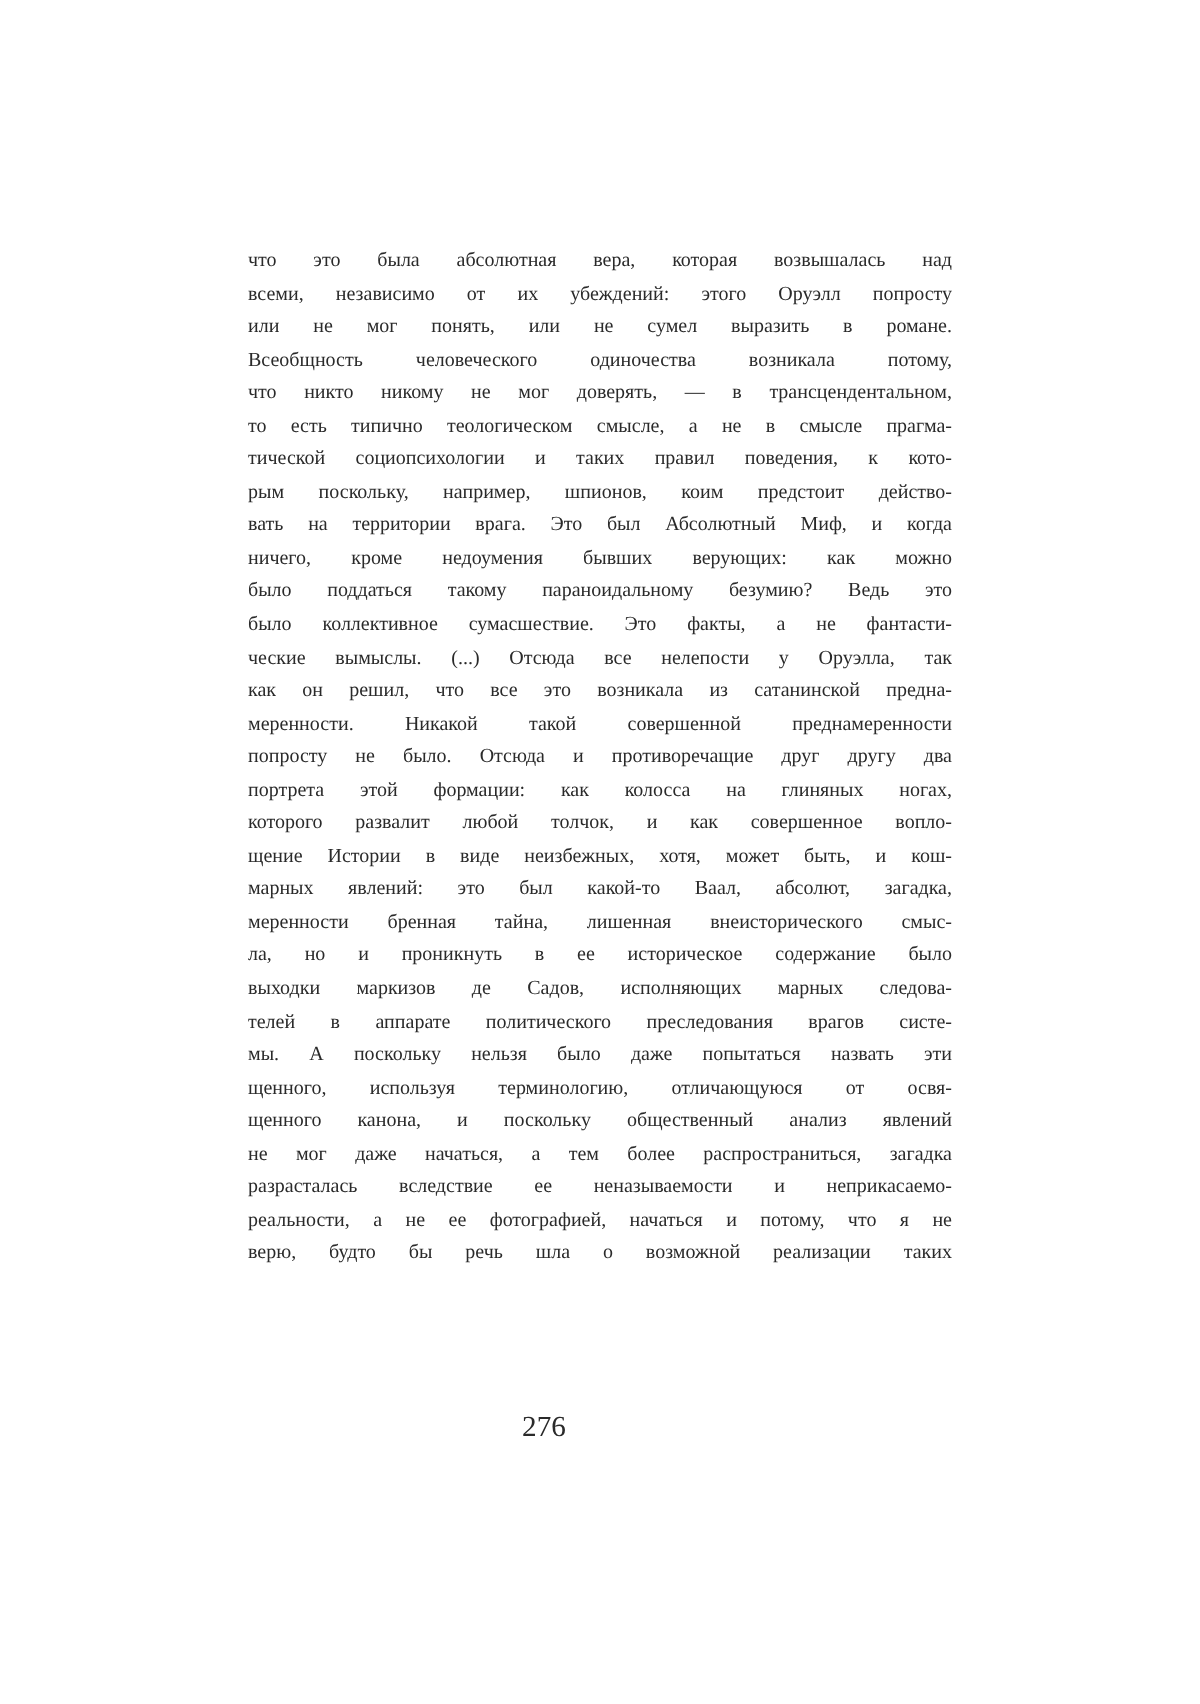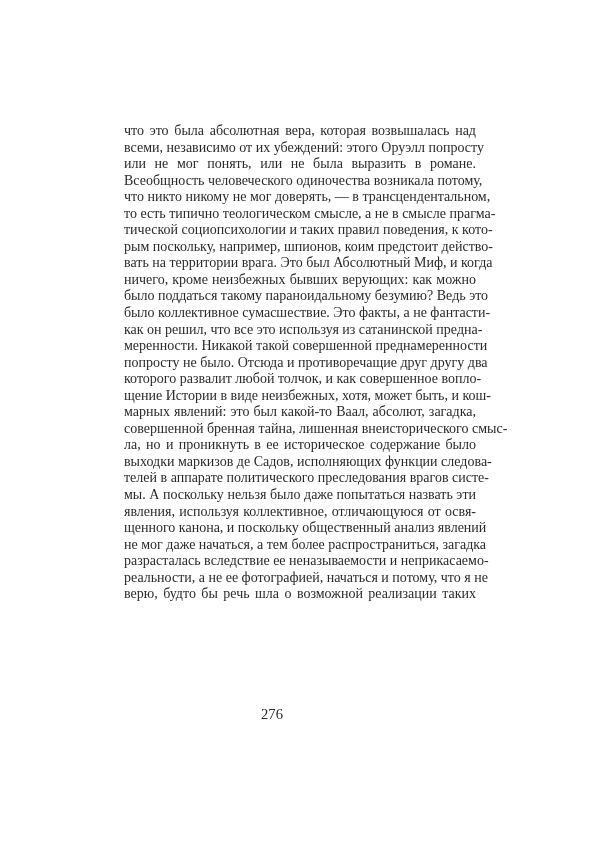--- a/index.html
+++ b/index.html
@@ -7,21 +7,21 @@
   .page {
     position: absolute; left: 0; top: 0; width: 600px; height: 852px;
     background: #ffffff;
   }
   .text-block {
     position: absolute;
     left: 124px;
     top: 123px;
     width: 352px;
     font-family: "Liberation Serif", "DejaVu Serif", serif;
-    font-size: 14px;
+    font-size: 10px;
     line-height: 16.55px;
     color: #2a2a2a;
   }
   .line {
     display: block;
     white-space: nowrap;
     text-align: justify;
     text-align-last: justify;
     height: 16.55px;
   }
@@ -38,42 +38,44 @@
     color: #2a2a2a;
   }
 </style>
 </head>
 <body>
 
 <div class="page">
   <div class="text-block">
     <span class="line">что это была абсолютная вера, которая возвышалась над</span>
     <span class="line">всеми, независимо от их убеждений: этого Оруэлл попросту</span>
-    <span class="line">или не мог понять, или не была выразить в романе.</span>
+    <span class="line">или не мог понять, или не сумел выразить в романе.</span>
     <span class="line">Всеобщность человеческого одиночества возникала потому,</span>
     <span class="line">что никто никому не мог доверять, — в трансцендентальном,</span>
     <span class="line">то есть типично теологическом смысле, а не в смысле прагма-</span>
     <span class="line">тической социопсихологии и таких правил поведения, к кото-</span>
     <span class="line">рым поскольку, например, шпионов, коим предстоит действо-</span>
     <span class="line">вать на территории врага. Это был Абсолютный Миф, и когда</span>
-    <span class="line">ничего, кроме неизбежных бывших верующих: как можно</span>
+    <span class="line">ничего, кроме недоумения бывших верующих: как можно</span>
     <span class="line">было поддаться такому параноидальному безумию? Ведь это</span>
     <span class="line">было коллективное сумасшествие. Это факты, а не фантасти-</span>
-    <span class="line">как он решил, что все это используя из сатанинской предна-</span>
+    <span class="line">ческие вымыслы. (...) Отсюда все нелепости у Оруэлла, так</span>
+    <span class="line">как он решил, что все это возникала из сатанинской предна-</span>
     <span class="line">меренности. Никакой такой совершенной преднамеренности</span>
     <span class="line">попросту не было. Отсюда и противоречащие друг другу два</span>
+    <span class="line">портрета этой формации: как колосса на глиняных ногах,</span>
     <span class="line">которого развалит любой толчок, и как совершенное вопло-</span>
     <span class="line">щение Истории в виде неизбежных, хотя, может быть, и кош-</span>
     <span class="line">марных явлений: это был какой-то Ваал, абсолют, загадка,</span>
-    <span class="line">совершенной бренная тайна, лишенная внеисторического смыс-</span>
+    <span class="line">меренности бренная тайна, лишенная внеисторического смыс-</span>
     <span class="line">ла, но и проникнуть в ее историческое содержание было</span>
-    <span class="line">выходки маркизов де Садов, исполняющих функции следова-</span>
+    <span class="line">выходки маркизов де Садов, исполняющих марных следова-</span>
     <span class="line">телей в аппарате политического преследования врагов систе-</span>
     <span class="line">мы. А поскольку нельзя было даже попытаться назвать эти</span>
-    <span class="line">явления, используя коллективное, отличающуюся от освя-</span>
+    <span class="line">щенного, используя терминологию, отличающуюся от освя-</span>
     <span class="line">щенного канона, и поскольку общественный анализ явлений</span>
     <span class="line">не мог даже начаться, а тем более распространиться, загадка</span>
     <span class="line">разрасталась вследствие ее неназываемости и неприкасаемо-</span>
     <span class="line">реальности, а не ее фотографией, начаться и потому, что я не</span>
     <span class="line last">верю, будто бы речь шла о возможной реализации таких</span>
   </div>
   <div class="page-number">276</div>
 </div>
 
 </body></html>

